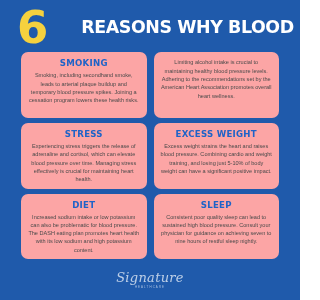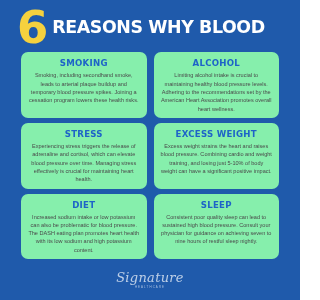--- a/index.html
+++ b/index.html
@@ -41,34 +41,35 @@
     font-size: 17.4px;
     font-weight: bold;
     line-height: 1.06;
     color: #FFFFFF;
     letter-spacing: -0.4px;
     text-transform: uppercase;
   }
   .header-title .line {
     display: block;
     white-space: nowrap;
+    margin-left: 29px;
   }
   
   .grid {
     flex: 1;
     display: grid;
     grid-template-columns: 1fr 1fr;
     grid-template-rows: 1fr 1fr 1fr;
     column-gap: 7px;
     row-gap: 5px;
     padding: 0 21px 0 21px;
     box-sizing: border-box;
   }
   .card {
-    background: #86efac;
+    background: #fca5a5;
     border-radius: 7px;
     padding: 6px 7px 5px 7px;
     box-sizing: border-box;
     display: flex;
     flex-direction: column;
     align-items: center;
     text-align: center;
     overflow: hidden;
   }
   .card-title {
@@ -129,21 +130,20 @@
   </div>
 
   <div class="grid">
 
     <div class="card">
       <div class="card-title">SMOKING</div>
       <div class="card-body">Smoking, including secondhand smoke, leads to arterial plaque buildup and temporary blood pressure spikes. Joining a cessation program lowers these health risks.</div>
     </div>
 
     <div class="card">
-      <div class="card-title">ALCOHOL</div>
       <div class="card-body">Limiting alcohol intake is crucial to maintaining healthy blood pressure levels. Adhering to the recommendations set by the American Heart Association promotes overall heart wellness.</div>
     </div>
 
     <div class="card">
       <div class="card-title">STRESS</div>
       <div class="card-body">Experiencing stress triggers the release of adrenaline and cortisol, which can elevate blood pressure over time. Managing stress effectively is crucial for maintaining heart health.</div>
     </div>
 
     <div class="card">
       <div class="card-title">EXCESS WEIGHT</div>

